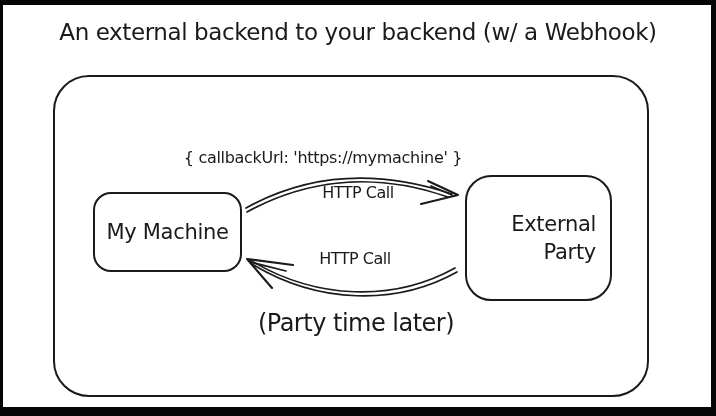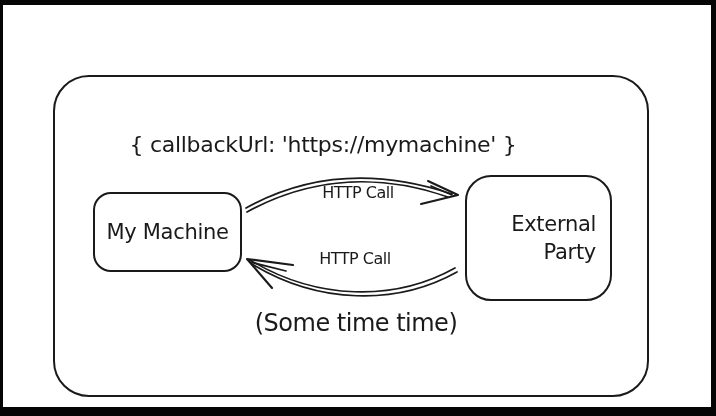--- a/index.html
+++ b/index.html
@@ -25,22 +25,22 @@
     color:var(--ink);
   }
 
   .panel {
     position:absolute; left:53px; top:75px; width:596px; height:322px;
     border:2px solid var(--ink); border-radius:36px;
     background:transparent;
   }
 
   .annotation {
-    position:absolute; left:323px; top:132px; transform:translateX(-50%);
-    font-size:22px; letter-spacing:-0.3px; white-space:nowrap;
+    position:absolute; left:323px; top:148px; transform:translateX(-50%);
+    font-size:16px; letter-spacing:-0.3px; white-space:nowrap;
   }
 
   .node {
     position:absolute; display:flex; align-items:center; justify-content:center;
     border:2.5px solid var(--ink); background:var(--background);
     text-align:right; line-height:1.35; font-size:21px; letter-spacing:-0.3px;
   }
   .node-my-machine { left:93px; top:192px; width:149px; height:80px; border-radius:18px; }
   .node-external   { left:465px; top:175px; width:147px; height:126px; border-radius:26px; padding:0 14px; }
 
@@ -60,20 +60,21 @@
     font-size:24px; letter-spacing:-0.5px; white-space:nowrap;
   }
 </style>
 </head>
 <body>
 
 <div class="stage">
 
   <div class="frame"></div>
 
+  <div class="title">An external backend to your backend (w/ a Webhook)</div>
 
   <div class="panel"></div>
 
   <svg class="arrows" viewBox="0 0 716 416" aria-hidden="true">
 
     <g>
       <path d="M246,208 C300,178 368,166 452,194"></path>
       <path d="M247,212 C302,182 370,170 448,197"></path>
       <polyline class="head" points="428,181 458,195 421,204"></polyline>
       <path d="M431,186 452,195"></path>
@@ -94,15 +95,15 @@
   </div>
 
   <div class="node node-external">
     <span>External Party</span>
   </div>
 
   <div class="edge-label edge-label-top">HTTP Call</div>
 
   <div class="edge-label edge-label-bottom">HTTP Call</div>
 
-  <div class="note">(Some time time)</div>
+  <div class="note">(Party time later)</div>
 
 </div>
 
 </body></html>

